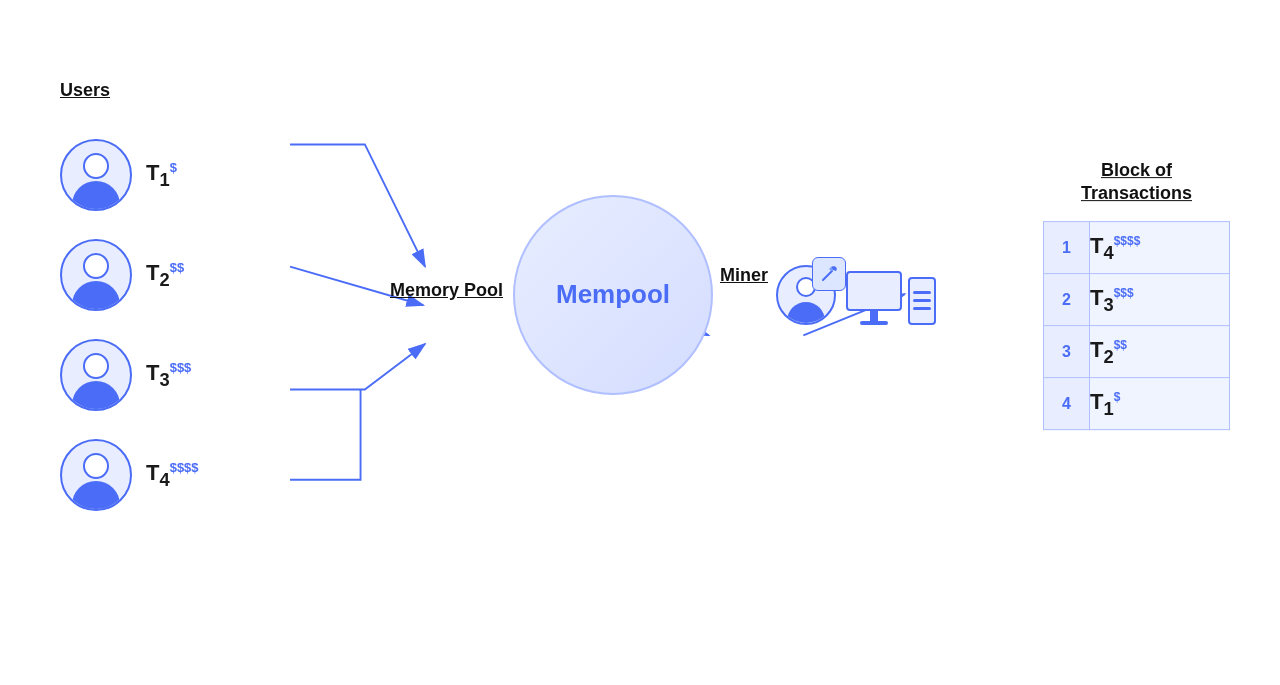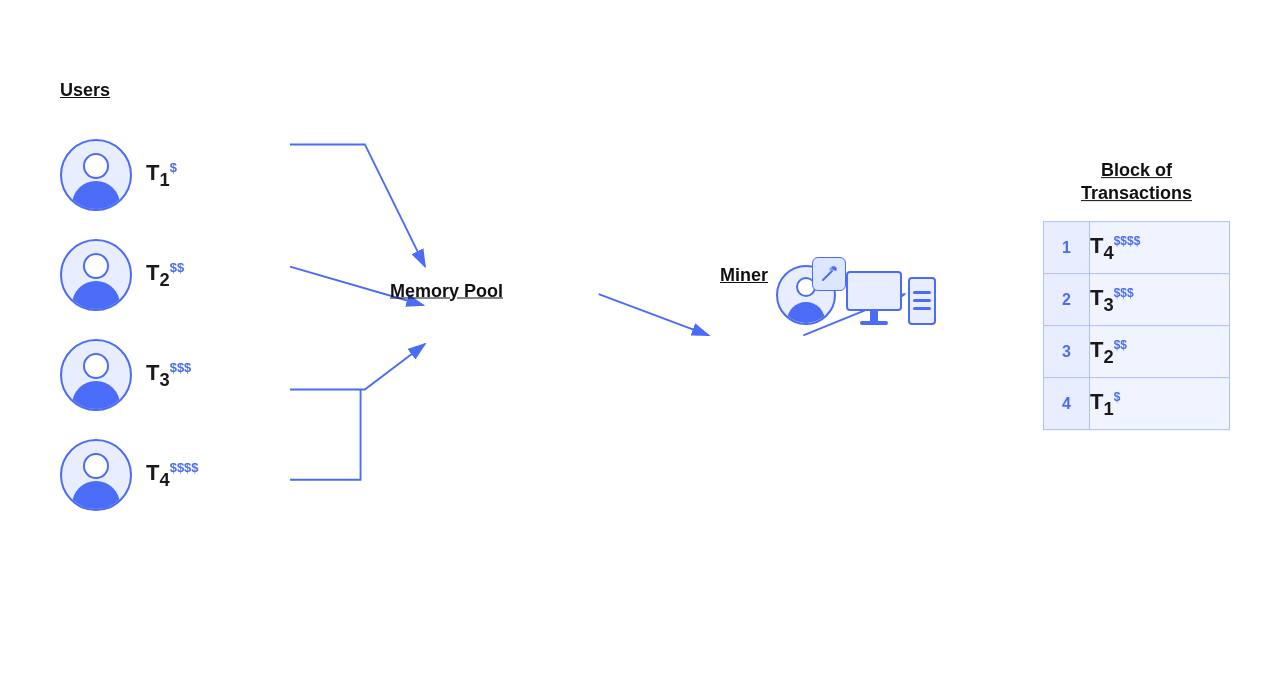--- a/index.html
+++ b/index.html
@@ -406,20 +406,23 @@
         <div class="body"></div>
       </div>
       <div class="tx-label">
         T<sub>4</sub><sup>$$$$</sup>
       </div>
     </div>
   </div>
 
   <div class="mempool-section">
     <div class="mempool-label">Memory Pool</div>
+    <div class="mempool-circle">
+      <span class="mempool-text">Mempool</span>
+    </div>
   </div>
 
   <div class="miner-section">
     <div class="miner-label">Miner</div>
     <div class="miner-graphic">
 
       <div class="miner-avatar-wrap">
         <div class="miner-avatar">
           <div class="head"></div>
           <div class="body"></div>

